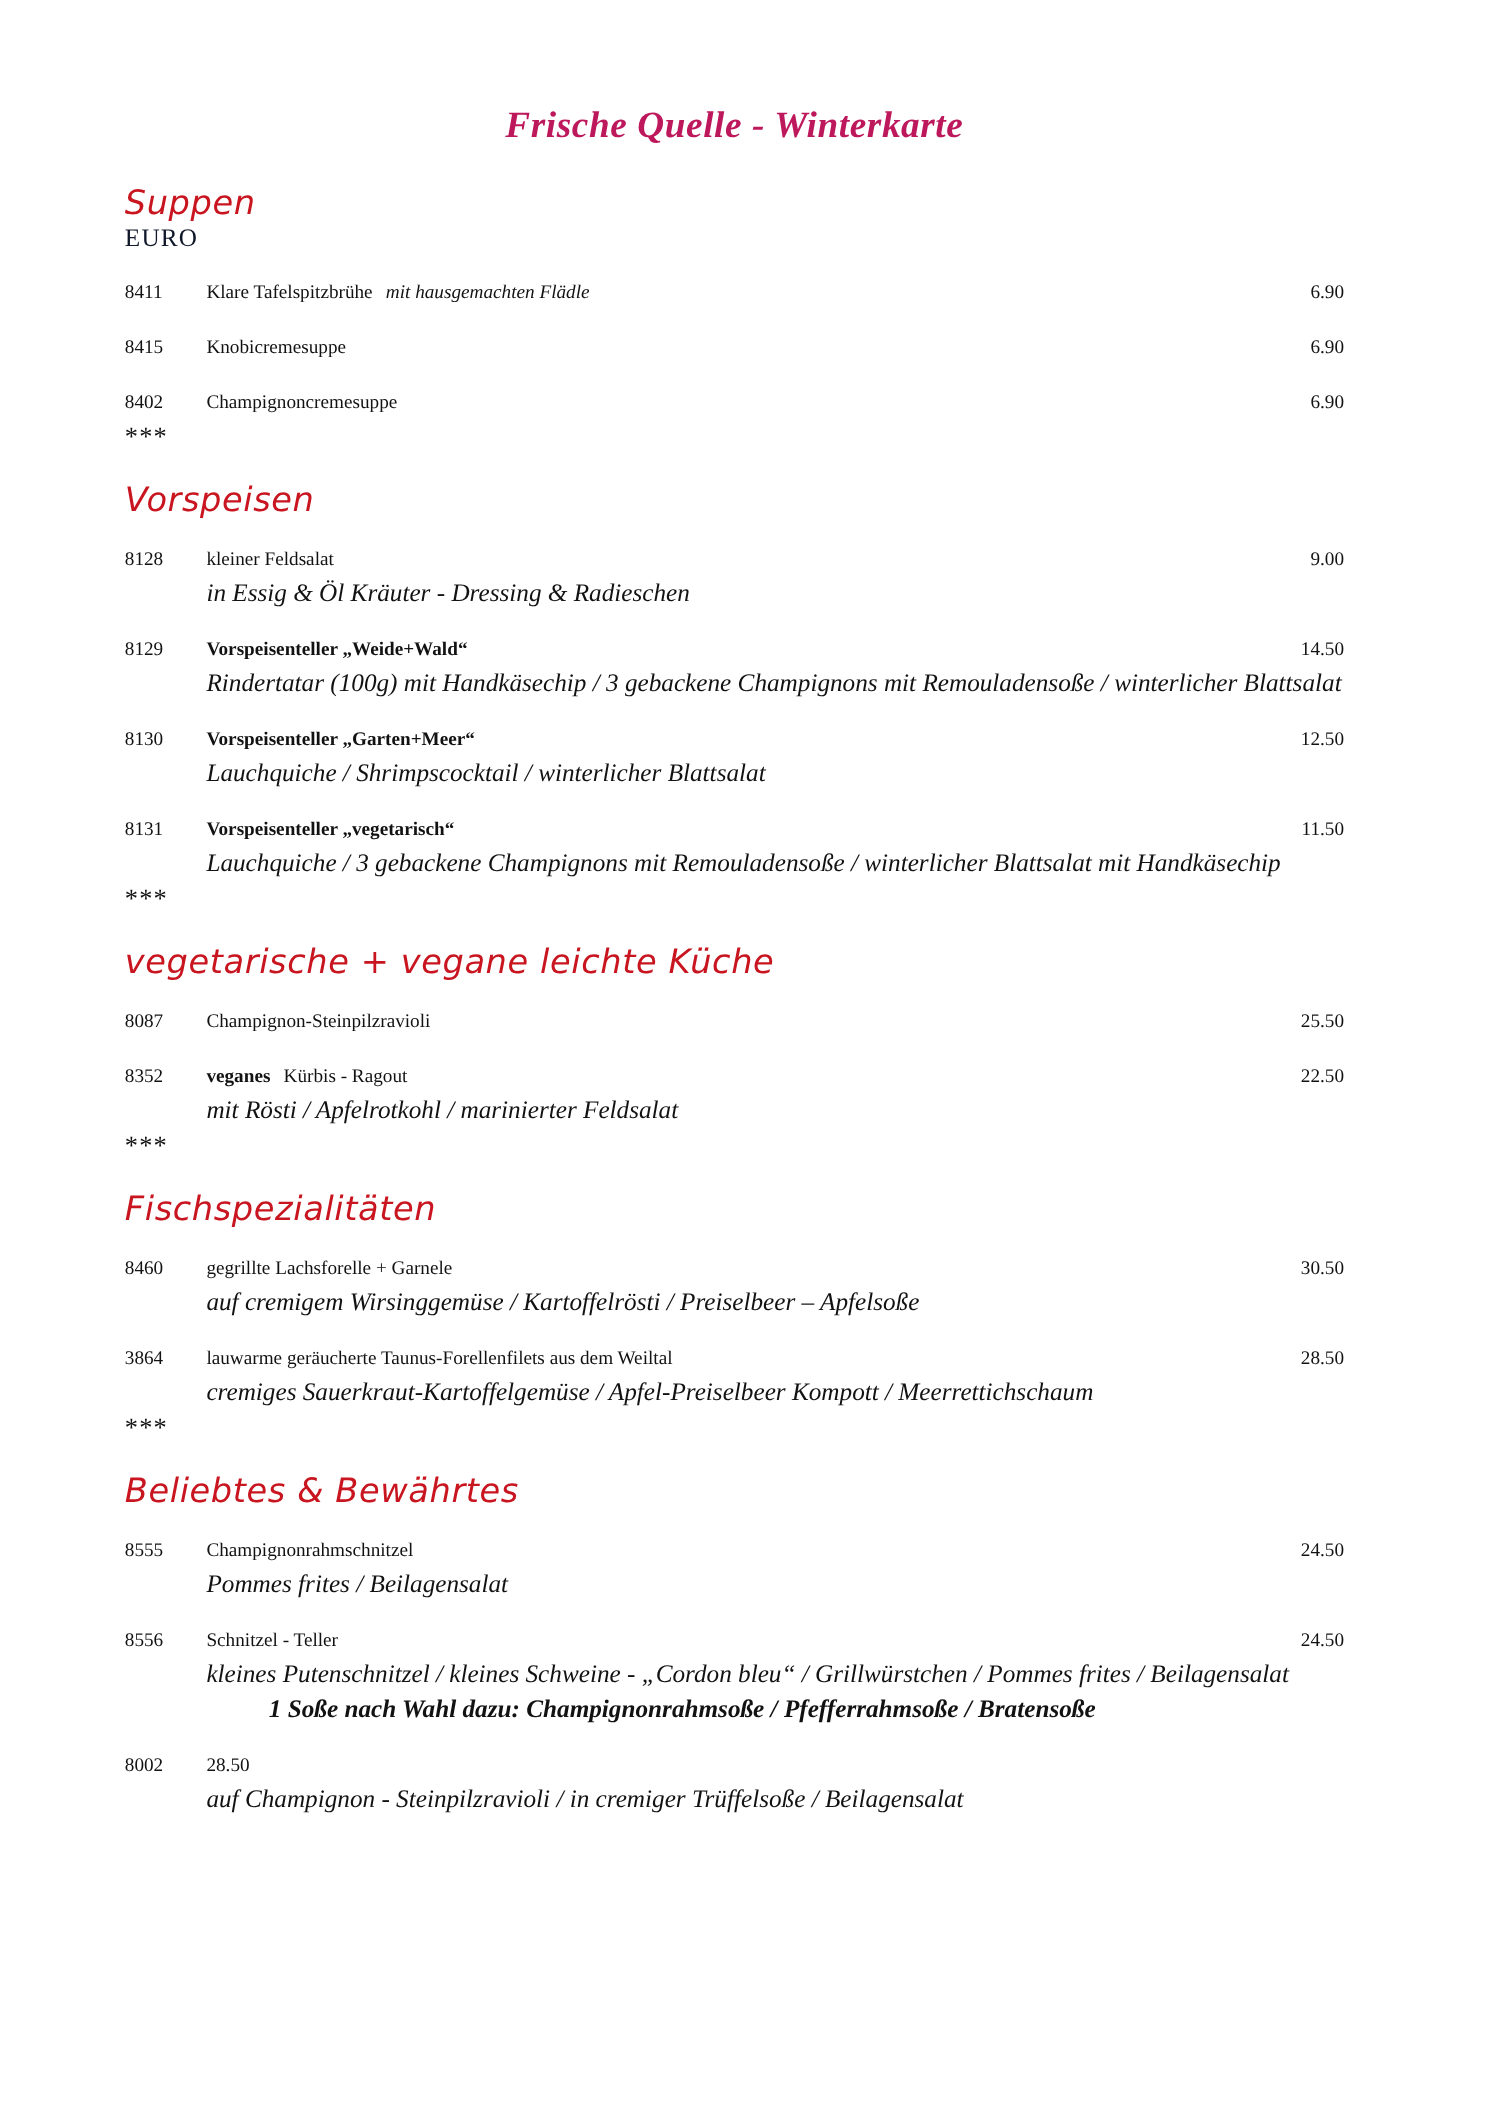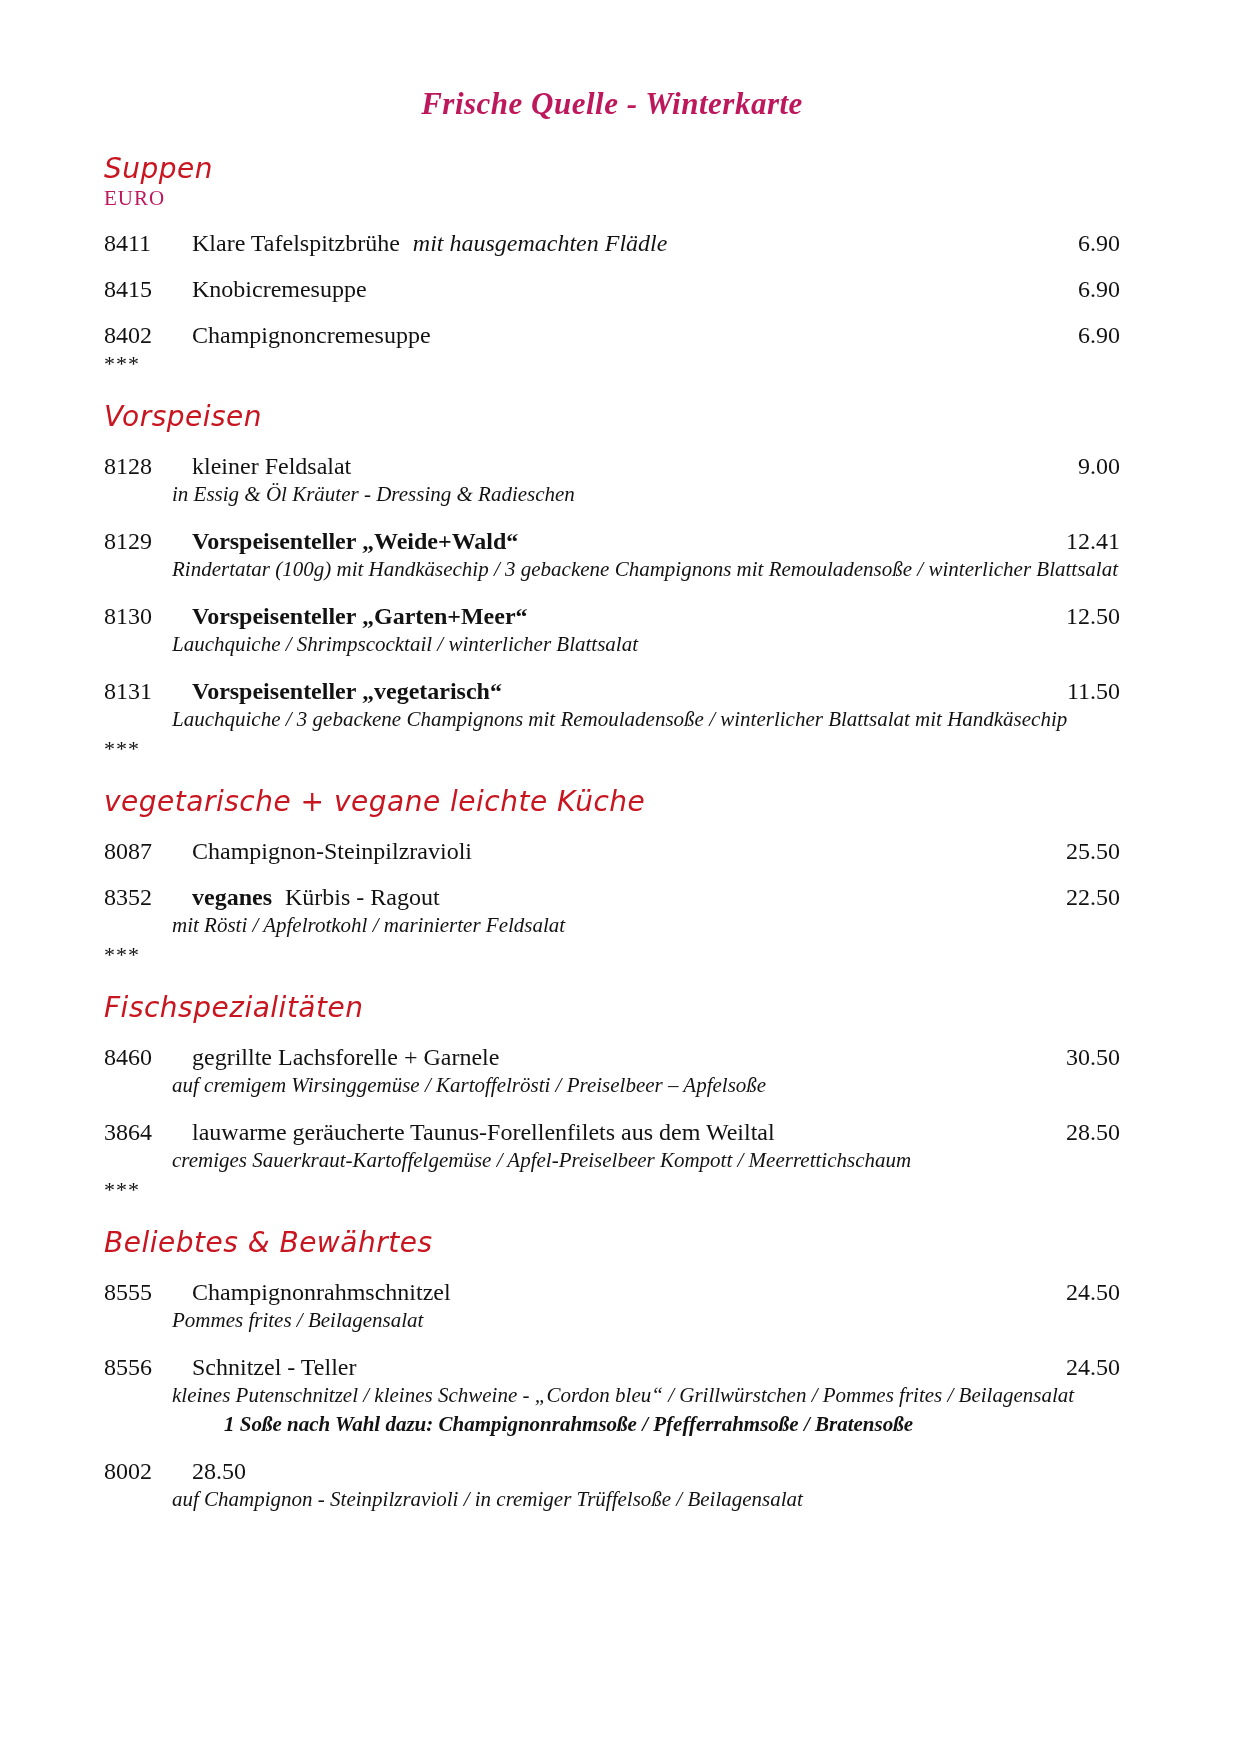--- a/index.html
+++ b/index.html
@@ -30,29 +30,28 @@
     flex-direction: column;
   }
   .script {
     color: #c8151f;
     font-family: "DejaVu Sans", sans-serif;
     font-style: italic;
     font-size: 28px;
     line-height: 34px;
     letter-spacing: 0.5px;
   }
-  .euro { font-size: 21px; letter-spacing: 1px; color: #be185d; }
+  .euro { font-size: 21px; letter-spacing: 1px; color: #0f172a; }
 
   .item { margin-top: 19px; }
   .row {
     display: flex;
     align-items: baseline;
-    font-size: 24px;
+    font-size: 16px;
     line-height: 27px;
-    gap: 20px;
   }
   .code { flex: none; width: 68px; }
   .name { flex: 1 1 auto; padding-right: 14px; }
   .price { flex: none; }
   .bold { font-weight: bold; }
   .it { font-style: italic; }
   .gap-left { margin-left: 7px; }
 
   .desc {
     margin-left: 68px;
@@ -120,21 +119,21 @@
       <span class="name">kleiner Feldsalat</span>
       <span class="price">9.00</span>
     </div>
     <div class="desc">in Essig &amp; Öl Kräuter - Dressing &amp; Radieschen</div>
   </div>
 
   <div class="item">
     <div class="row">
       <span class="code">8129</span>
       <span class="name bold">Vorspeisenteller „Weide+Wald“</span>
-      <span class="price">12.41</span>
+      <span class="price">14.50</span>
     </div>
     <div class="desc">Rindertatar (100g) mit Handkäsechip / 3 gebackene Champignons mit Remouladensoße / winterlicher Blattsalat</div>
   </div>
 
   <div class="item">
     <div class="row">
       <span class="code">8130</span>
       <span class="name bold">Vorspeisenteller „Garten+Meer“</span>
       <span class="price">12.50</span>
     </div>

